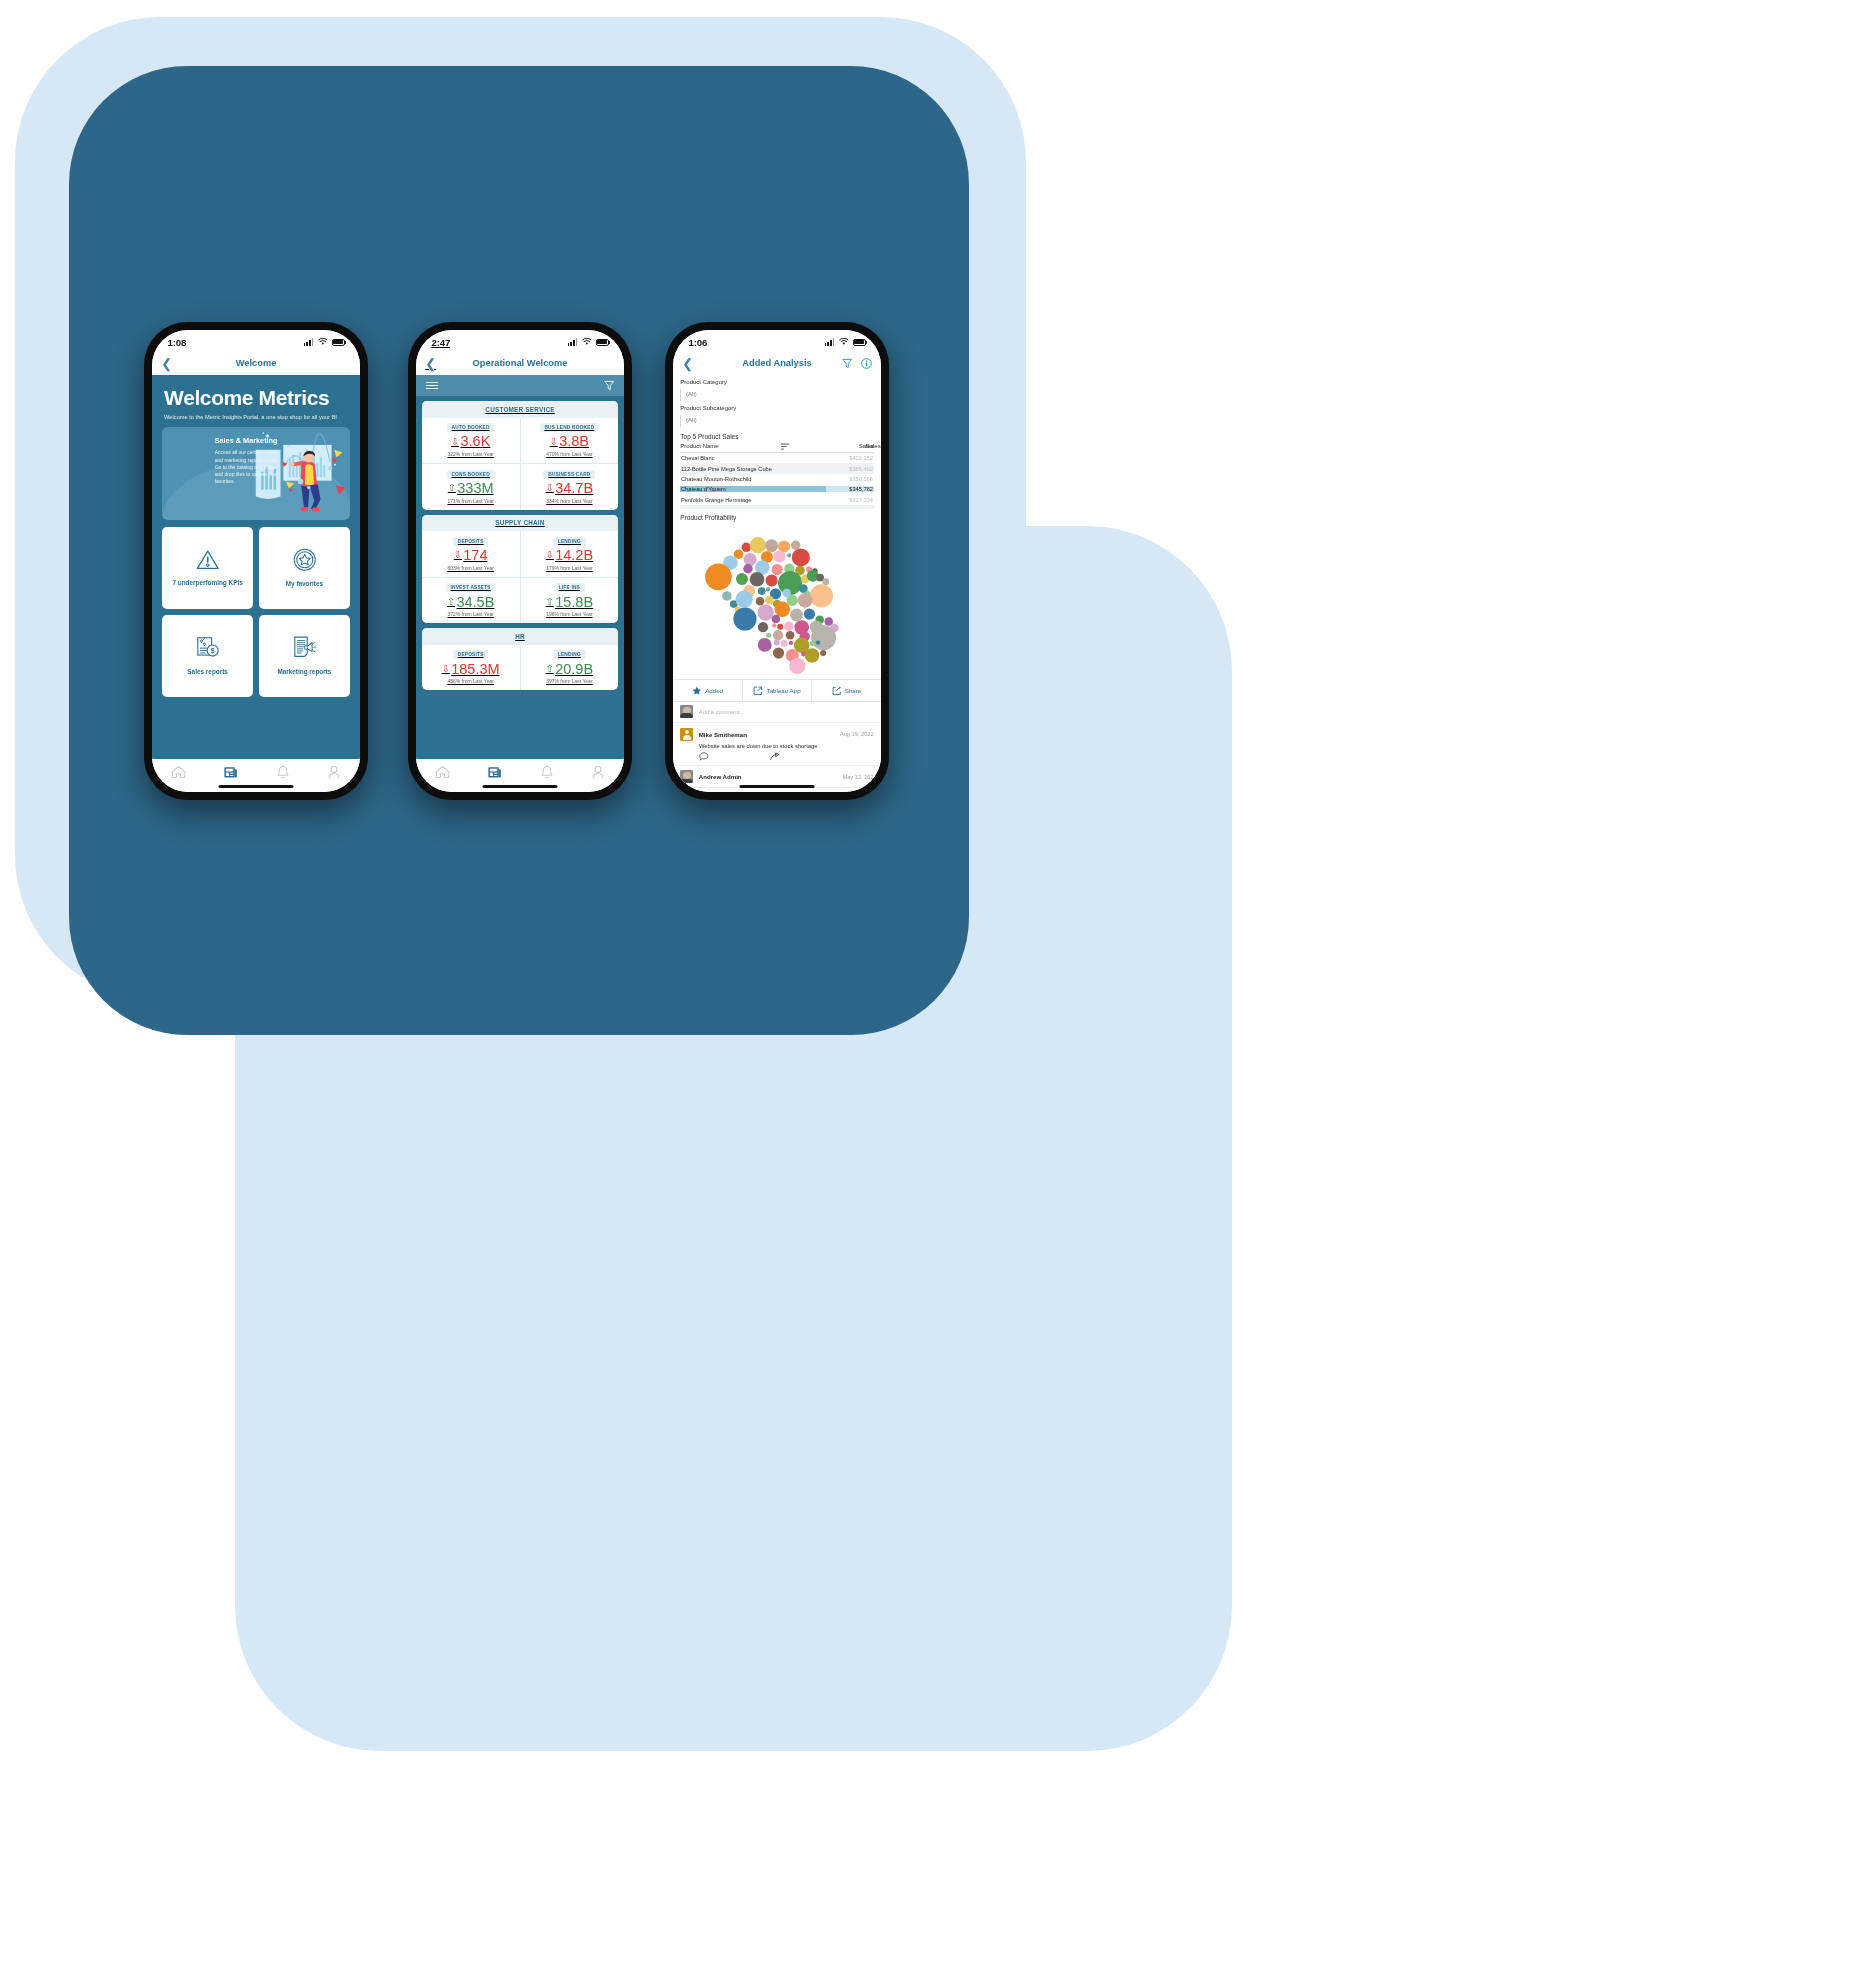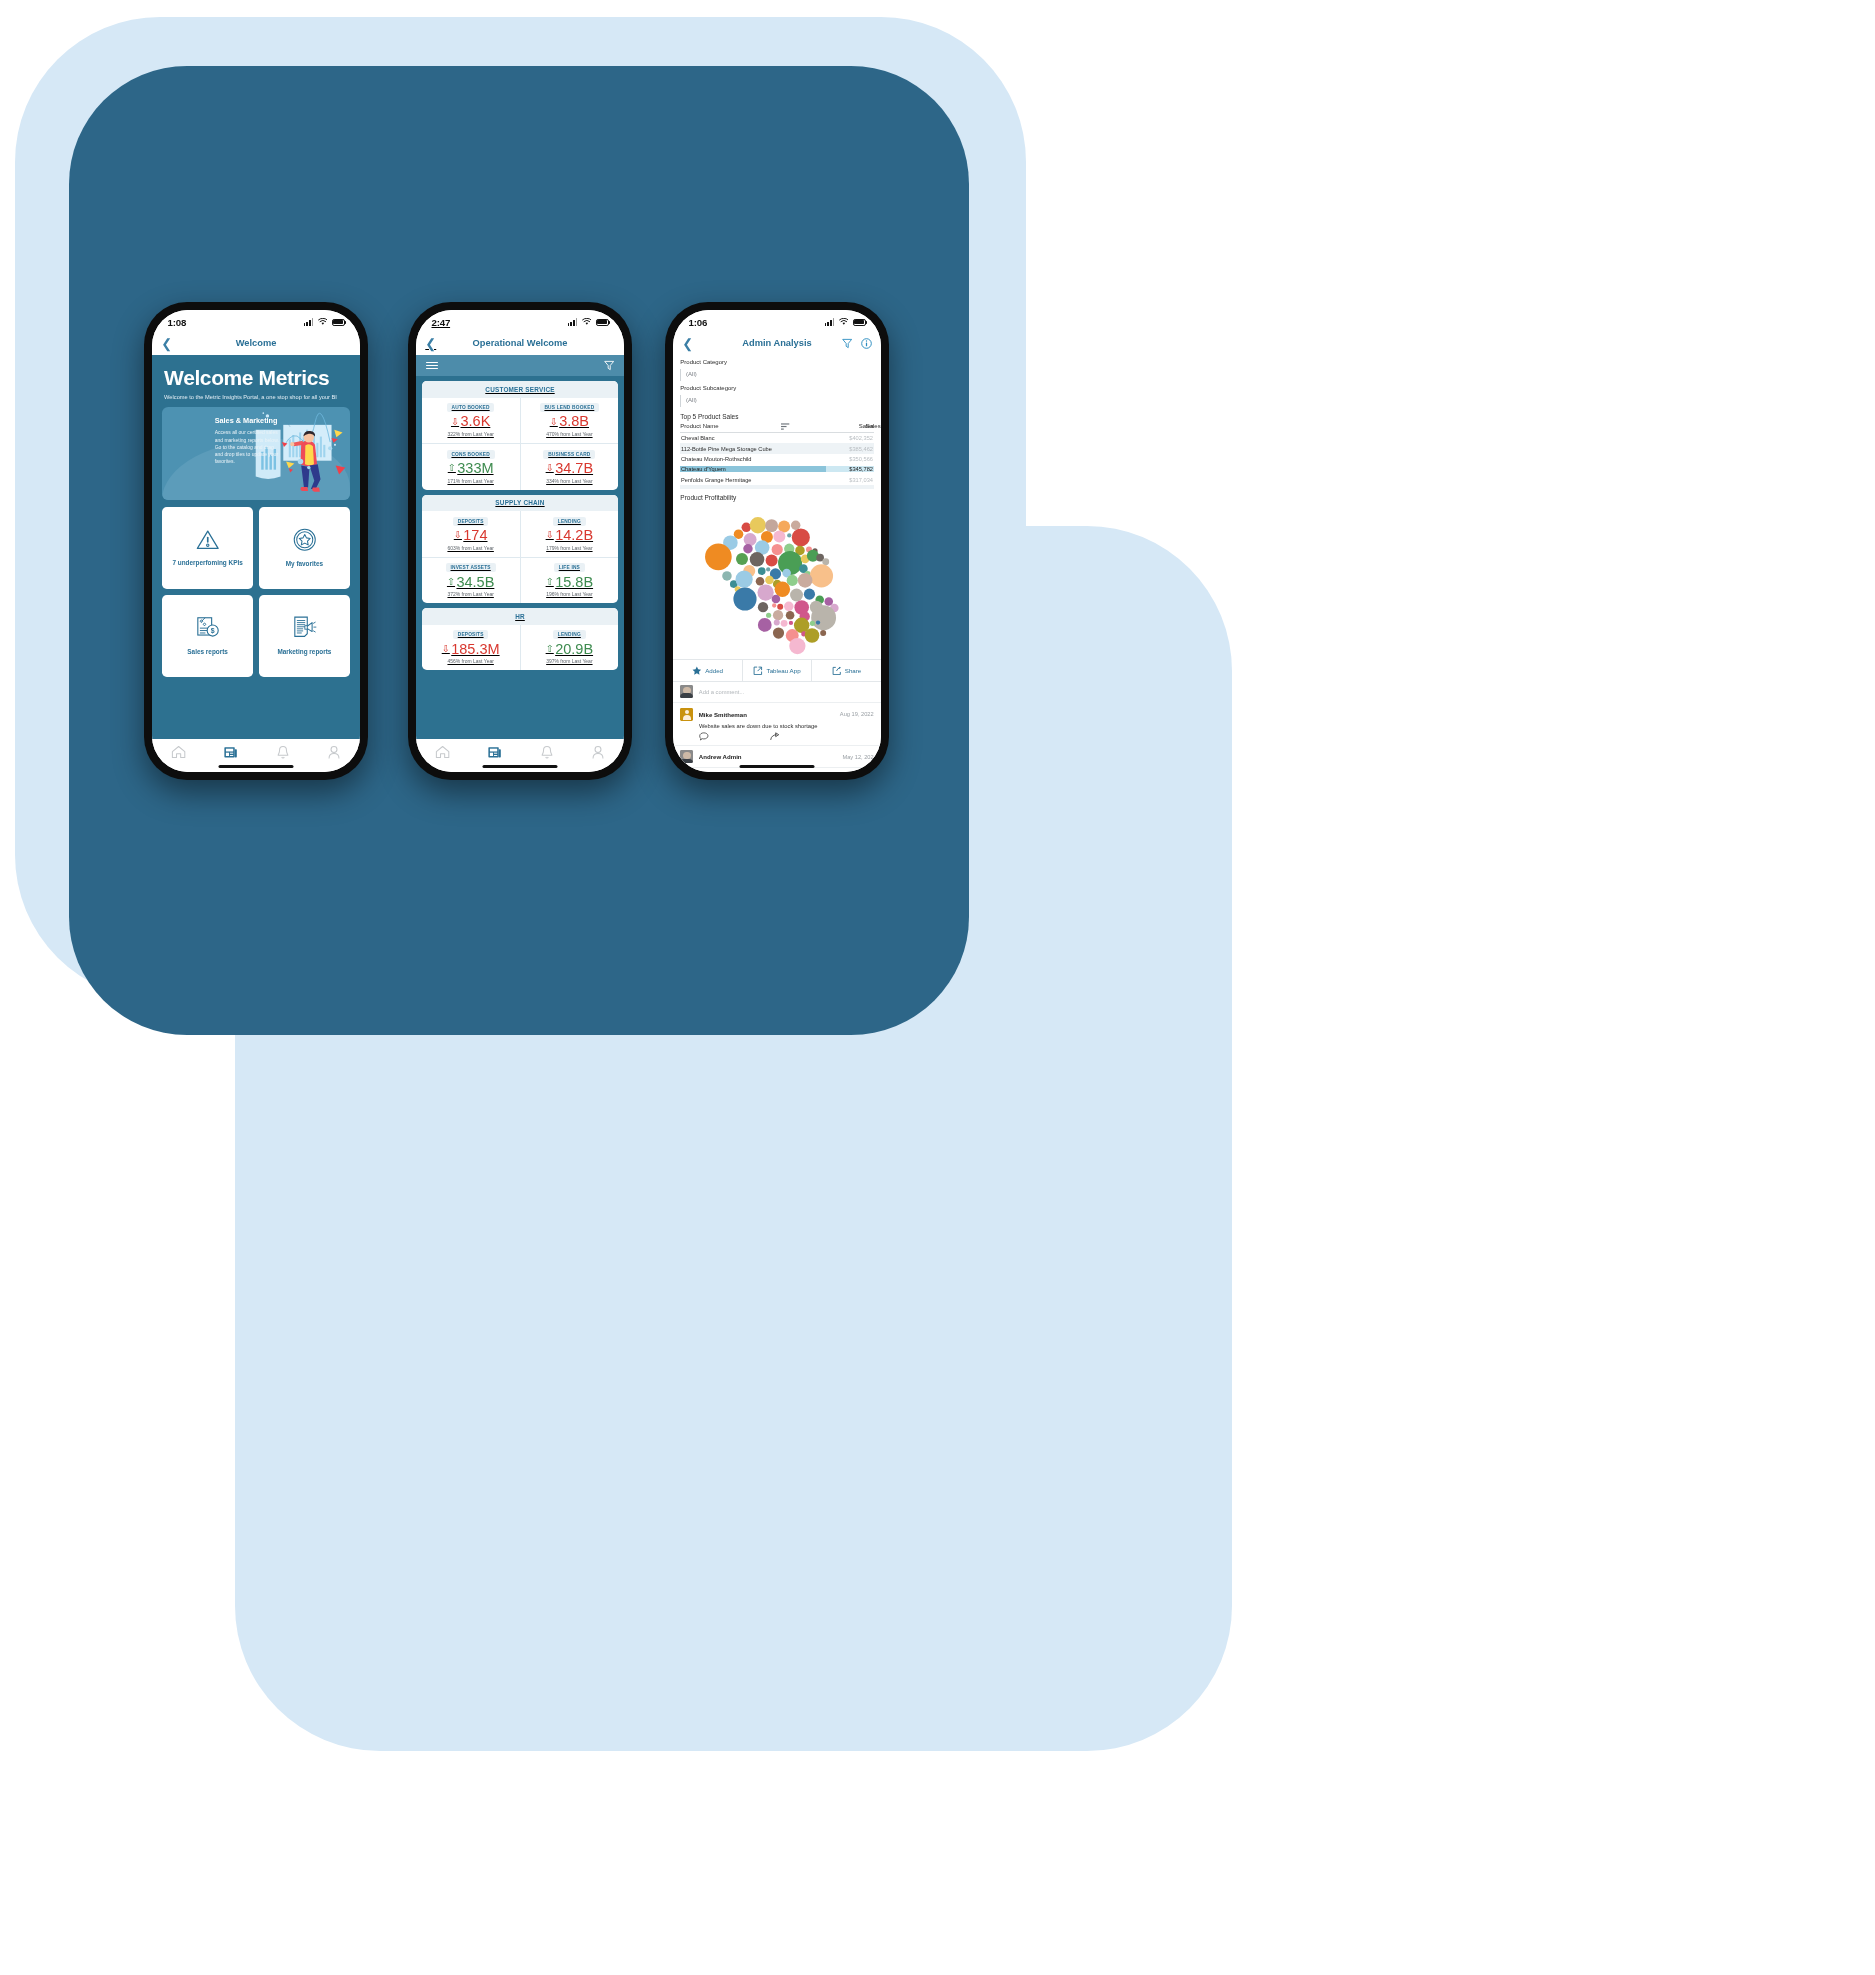--- a/index.html
+++ b/index.html
@@ -23,20 +23,21 @@
     background: #2d6688; border-radius: 118px;
   }
 
   
   .phone {
     position: absolute;
     background: #0d0d0d;
     border-radius: 43px;
     padding: 8.3px;
     box-shadow: 0 12.5px 30.5px rgba(0,0,0,0.45);
+    margin-top: 20px;
   }
   .phone-screen {
     width: 100%; height: 100%;
     background: #ffffff;
     border-radius: 36px;
     overflow: hidden;
     position: relative;
     display: flex; flex-direction: column;
   }
   #phone-1 { left: 144px; top: 302px; width: 224px; height: 478px; }
@@ -565,21 +566,21 @@
         <path d="M0.8 2.7 a9.2 9.2 0 0 1 12.4 0" stroke="#111" stroke-width="1.4" fill="none" stroke-linecap="round"></path>
       </svg>
       <span class="batt">
             <i></i>
           </span>
     </span>
   </div>
 
   <div class="nav-header">
     <span class="nav-back">❮</span>
-    <span class="nav-title">Admin Analysis</span>
+    <span class="nav-title">Added Analysis</span>
     <span class="nav-right">
       <svg width="10.4" height="11" viewBox="0 0 15 16">
         <path d="M1 2 h13 l-5 6 v6 l-3 -2 v-4 Z" fill="none" stroke="#2a8cc0" stroke-width="1.3" stroke-linejoin="round"></path>
       </svg>
       <svg width="11" height="11" viewBox="0 0 16 16">
         <circle cx="8" cy="8" r="7" fill="none" stroke="#2a8cc0" stroke-width="1.4"></circle>
         <circle cx="8" cy="4.4" r="1" fill="#2a8cc0"></circle>
         <rect x="7.1" y="6.4" width="1.8" height="5.6" rx=".9" fill="#2a8cc0"></rect>
       </svg>
     </span>

